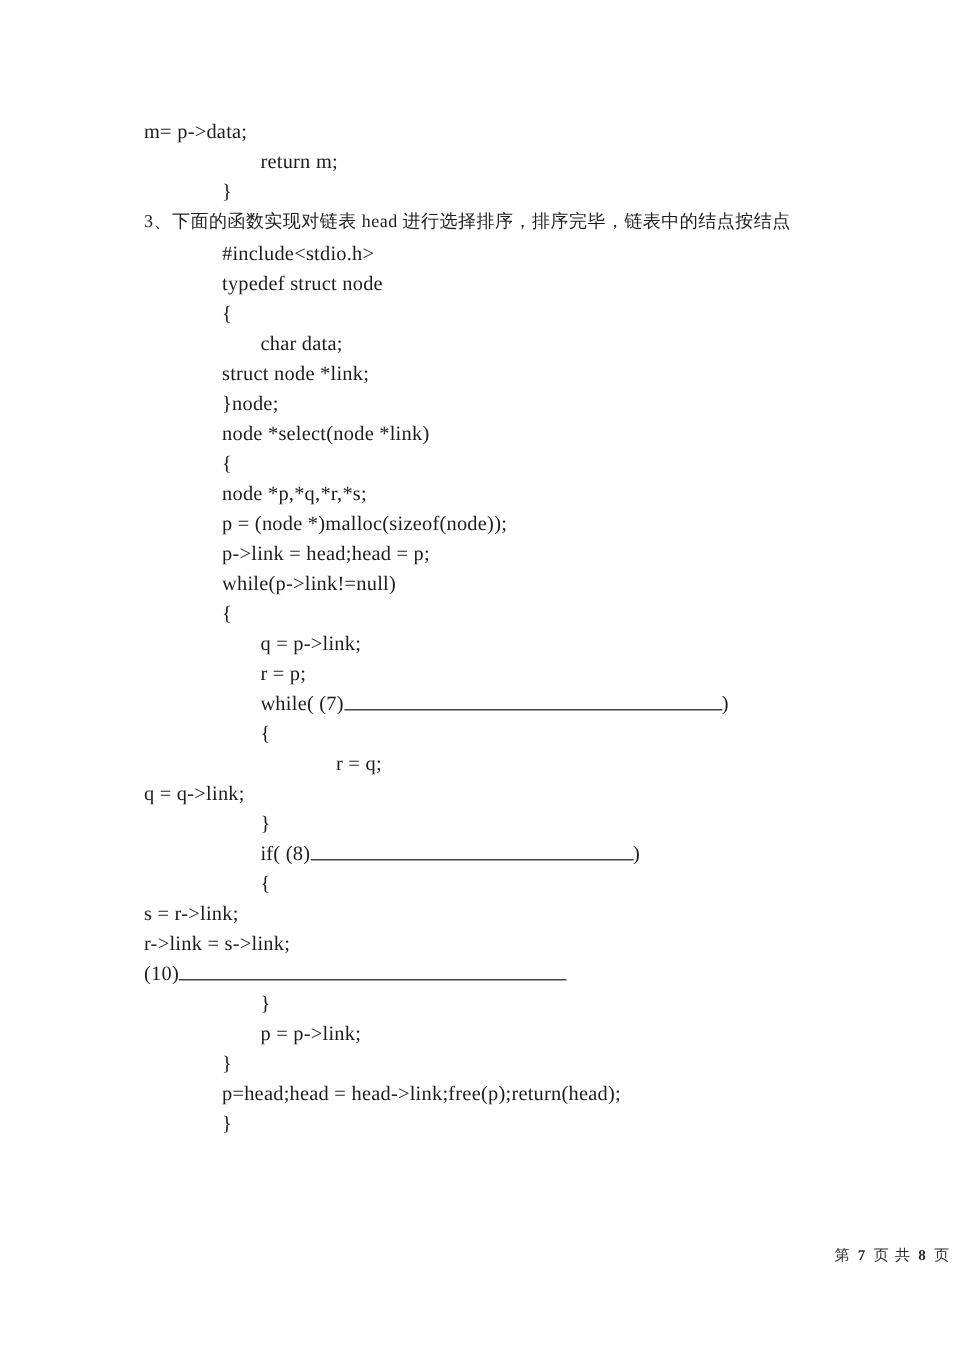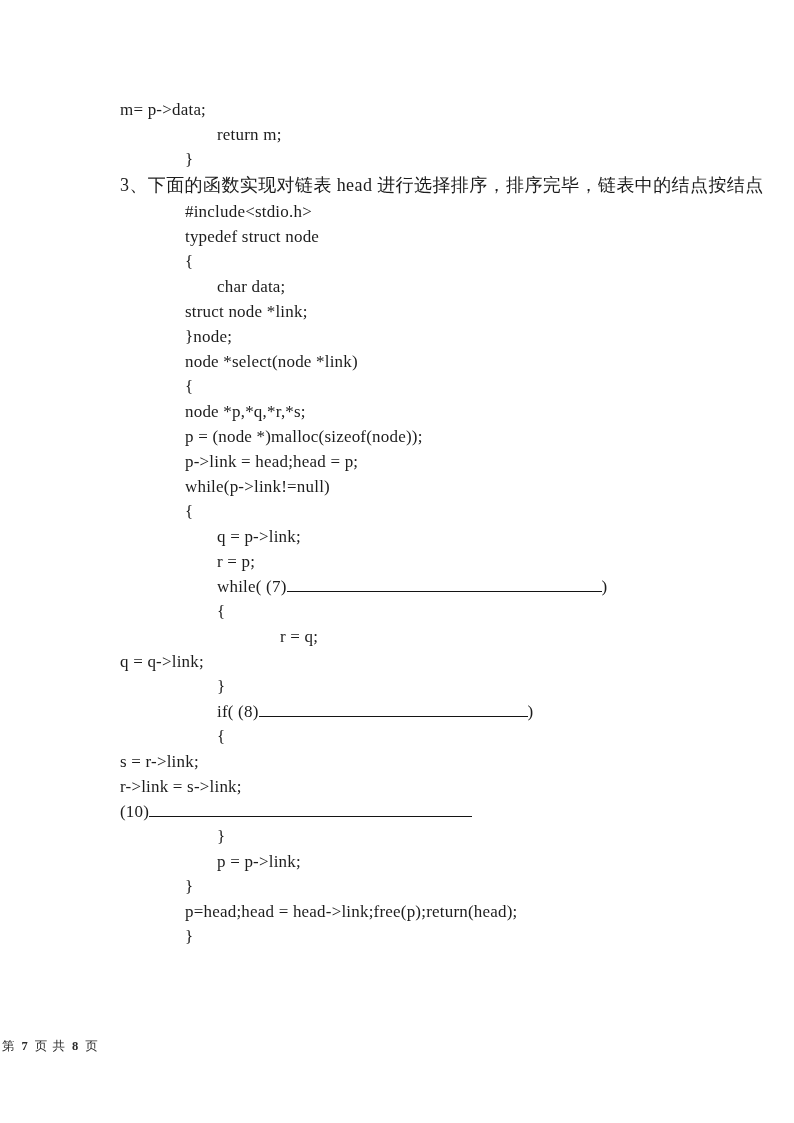--- a/index.html
+++ b/index.html
@@ -25,41 +25,41 @@
     padding: 97px 60px 0 120px;
     background: #ffffff;
   }
   .code-line {
     font-size: 17px;
     line-height: 25px;
     letter-spacing: 0.2px;
     white-space: pre;
   }
   .q-line {
-    font-size: 18px;
+    font-size: 15px;
     line-height: 27px;
     letter-spacing: 0.4px;
     white-space: pre;
   }
   .ind0 { margin-left: 65px; }
   .ind1 { margin-left: 97px; }
   .ind2 { }
   .ind3 { margin-left: 160px; }
   .blank {
     display: inline-block;
     height: 16px;
     border-bottom: 1.4px solid #141414;
     vertical-align: baseline;
   }
   .footer {
     position: absolute;
     top: 1038px;
     left: 0;
     width: 794px;
-    text-align: left;
+    text-align: right;
     font-size: 12.5px;
     line-height: 16px;
     letter-spacing: 1px;
     color: #2a2a2a;
   }
   .footer .num {
     font-weight: bold;
     margin: 0 4px;
   }
   .footer .cjk { margin: 0 2px; }

